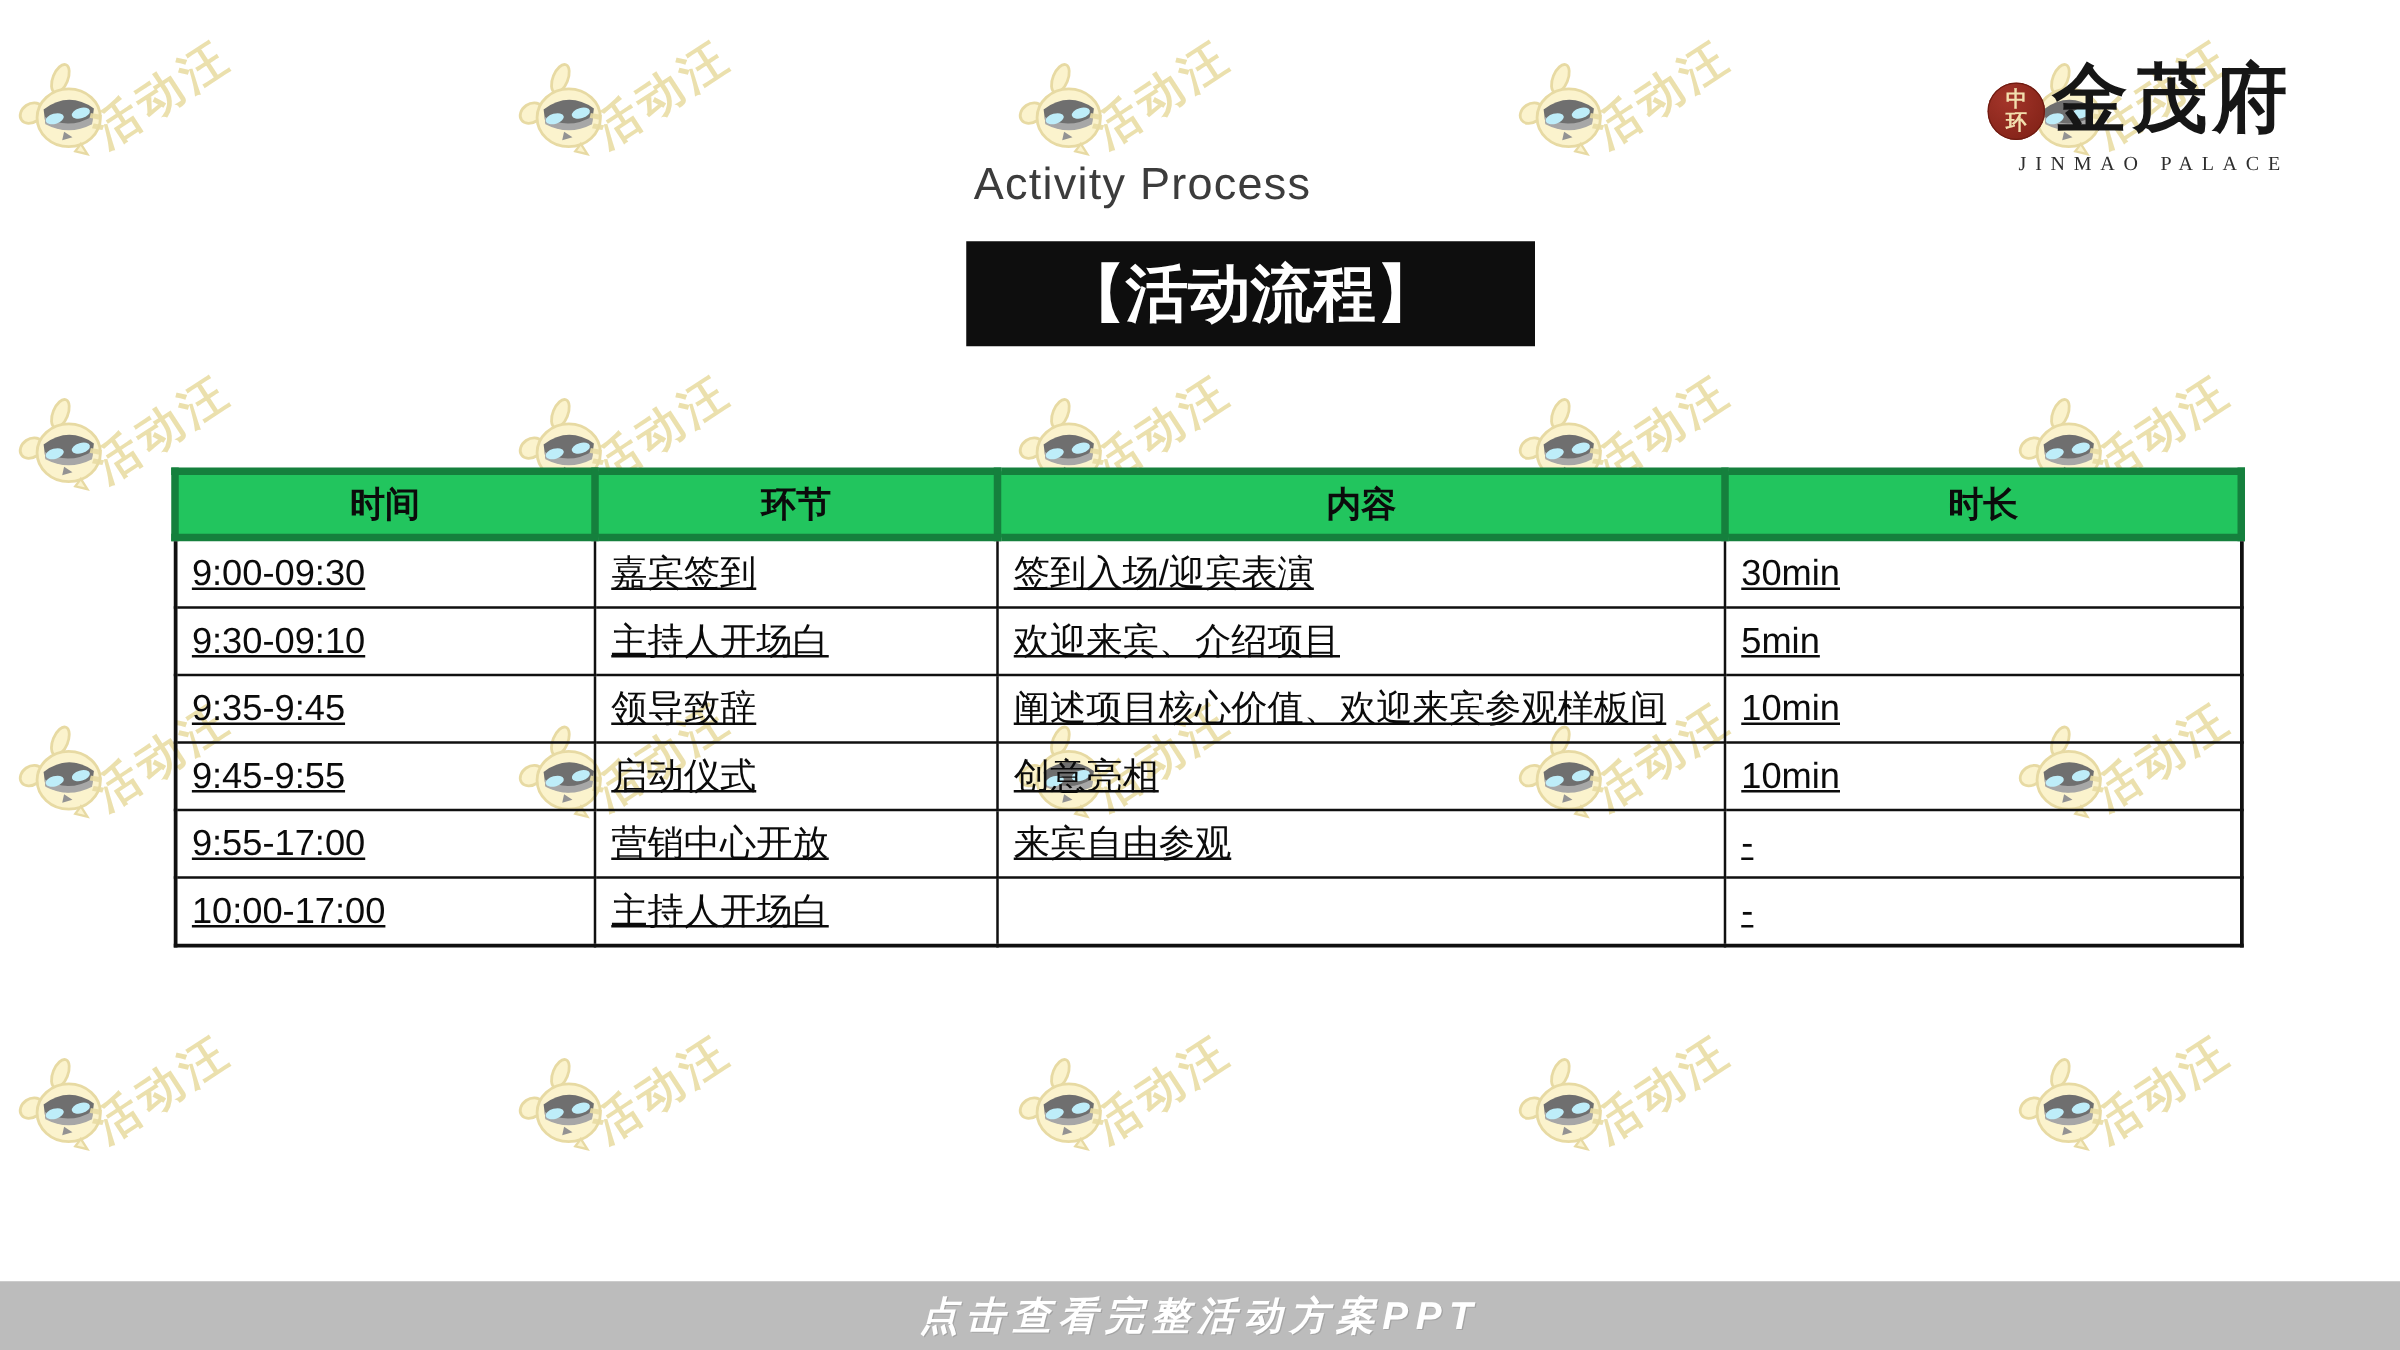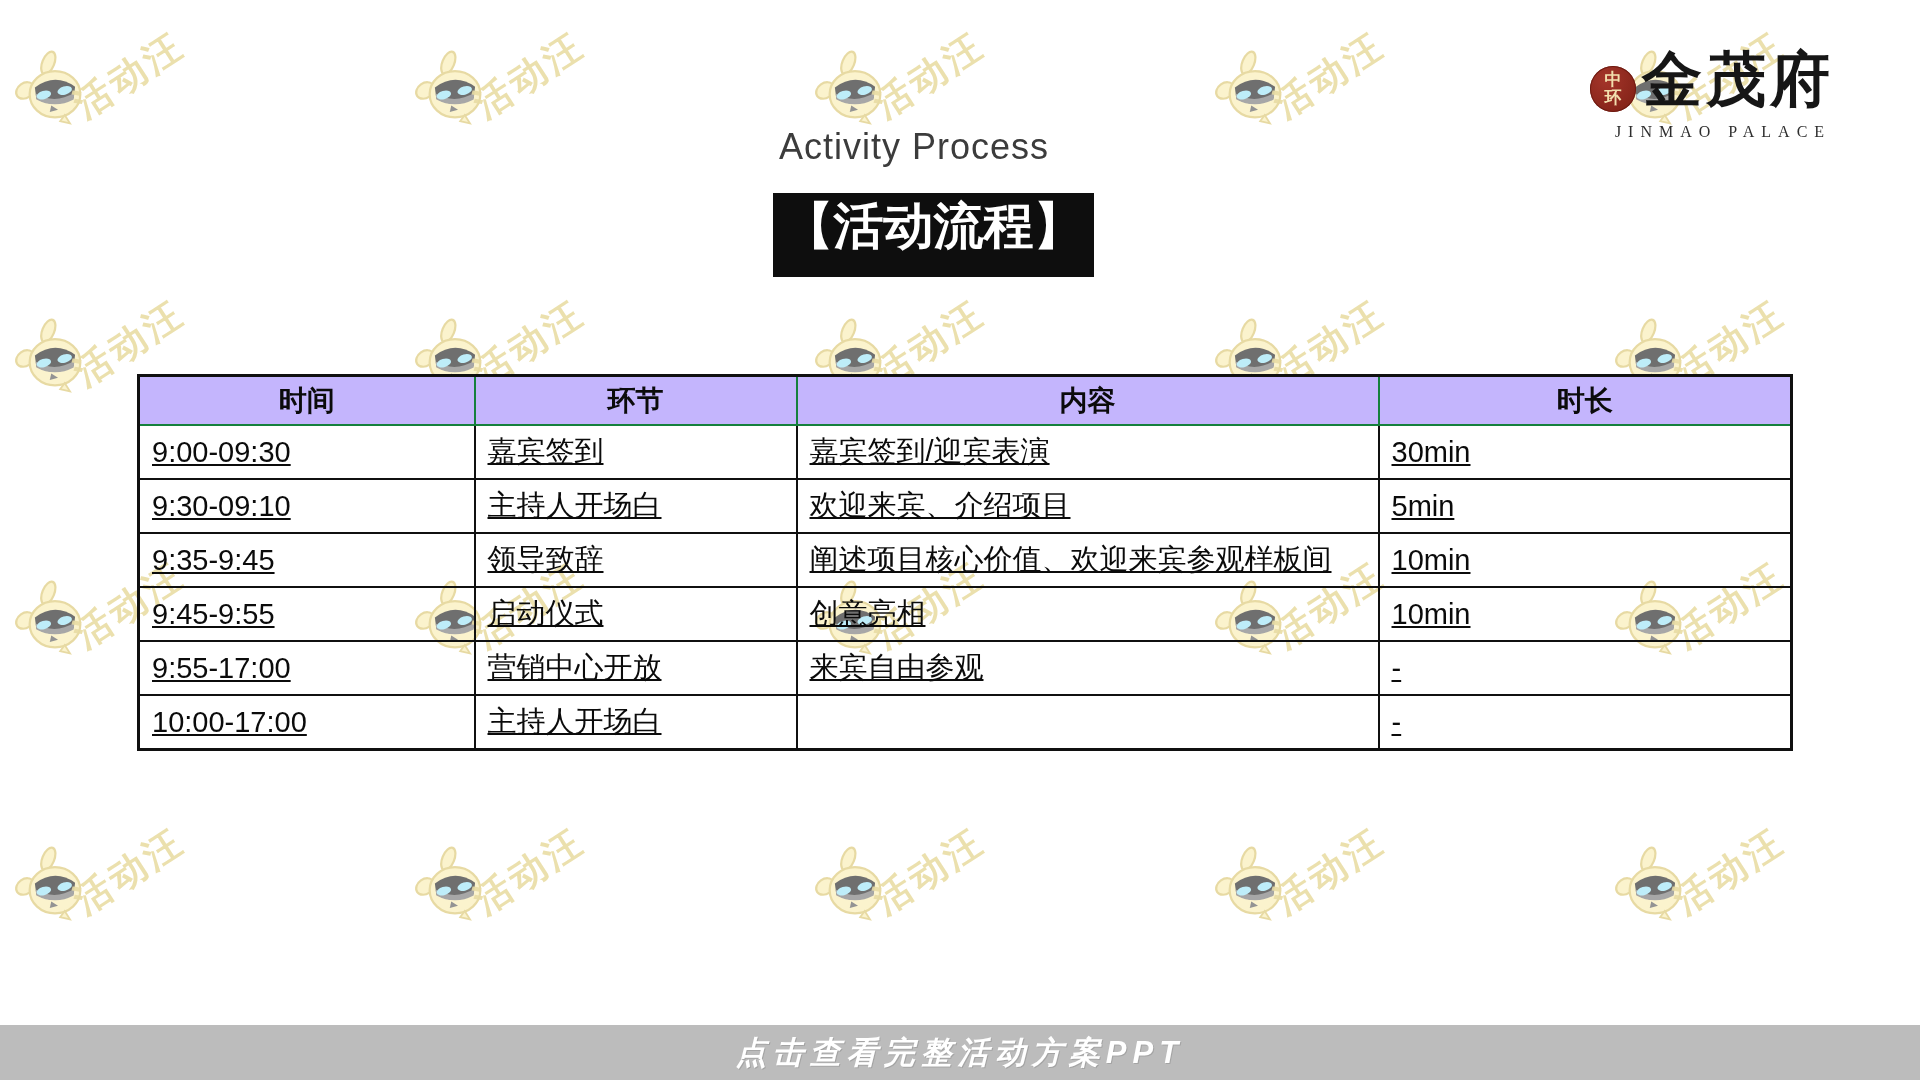--- a/index.html
+++ b/index.html
@@ -13,41 +13,41 @@
   .wm-text{position:absolute;left:64px;top:56px;font-size:37px;font-weight:bold;
            letter-spacing:4px;color:rgba(231,217,156,0.9);
            transform:rotate(-33deg);transform-origin:0 50%;white-space:nowrap;}
 
   
   .content{position:absolute;inset:0;z-index:2;}
 
   .page-title-en{position:absolute;left:0;top:126px;width:1828px;text-align:center;
                  font-size:36px;font-weight:300;color:#3c3c3c;letter-spacing:1px;}
 
-  .title-box{position:absolute;left:773px;top:193px;width:321px;height:84px;
-             background:#0e0e0e;display:flex;align-items:flex-start;justify-content:center;}
+  .title-box{position:absolute;left:773px;top:193px;width:455px;height:84px;
+             background:#0e0e0e;display:flex;align-items:center;justify-content:center;}
   .title-box span{color:#ffffff;font-size:50px;font-weight:bold;letter-spacing:0px;white-space:nowrap;}
 
   
   .logo{position:absolute;left:1590px;top:50px;width:250px;}
   .logo-row{display:flex;align-items:flex-start;}
   .logo-seal{width:46px;height:46px;margin-top:16px;border-radius:50%;
              background:radial-gradient(circle at 35% 30%, #a4352a, #7c1f14);
              display:flex;flex-direction:column;align-items:center;justify-content:center;
              color:#f2dfae;font-size:17px;line-height:1.08;font-weight:bold;flex:0 0 auto;
              box-shadow:0 0 0 1px #6e1b11 inset;}
   .logo-zh{font-family:Liberation Mono, monospace;font-weight:bold;
            font-size:60px;line-height:1.15;color:#161616;letter-spacing:4px;margin-left:6px;white-space:nowrap;}
   .logo-en{font-family:"Liberation Serif","DejaVu Serif",serif;font-size:16px;color:#2e2e2e;
            letter-spacing:7px;margin-top:4px;padding-left:16px;white-space:nowrap;text-align:center;}
 
   
   .schedule{position:absolute;left:137px;top:374px;width:1653px;border-collapse:collapse;
             table-layout:fixed;border:3px solid #101010;}
-  .schedule th{background:#c4b5fd;border:2px solid #15803d;height:47px;
+  .schedule th{background:#22c55e;border:6px solid #15803d;height:47px;
                font-size:28px;font-weight:bold;color:#0b0b0b;text-align:center;padding:0;}
   .schedule td{background:transparent;border:2px solid #101010;height:52px;
                font-size:29px;color:#0b0b0b;text-align:left;padding:0 8px 0 12px;
                white-space:nowrap;overflow:hidden;text-decoration:underline;}
 
   
   .footer-bar{position:absolute;left:0;top:1025px;width:1920px;height:55px;background:#bcbcbc;
               display:flex;align-items:center;justify-content:center;cursor:pointer;}
   .footer-bar span{color:#ffffff;font-size:31px;font-weight:bold;font-style:italic;
                    letter-spacing:6px;text-shadow:1px 1px 0 rgba(120,120,120,0.35);white-space:nowrap;}
@@ -390,21 +390,21 @@
             <th>时间</th>
             <th>环节</th>
             <th>内容</th>
             <th>时长</th>
           </tr>
         </thead>
       <tbody>
           <tr>
             <td>9:00-09:30</td>
             <td>嘉宾签到</td>
-            <td>嘉宾签到/迎宾表演</td>
+            <td>签到入场/迎宾表演</td>
             <td>30min</td>
           </tr>
           <tr>
             <td>9:30-09:10</td>
             <td>主持人开场白</td>
             <td>欢迎来宾、介绍项目</td>
             <td>5min</td>
           </tr>
           <tr>
             <td>9:35-9:45</td>

